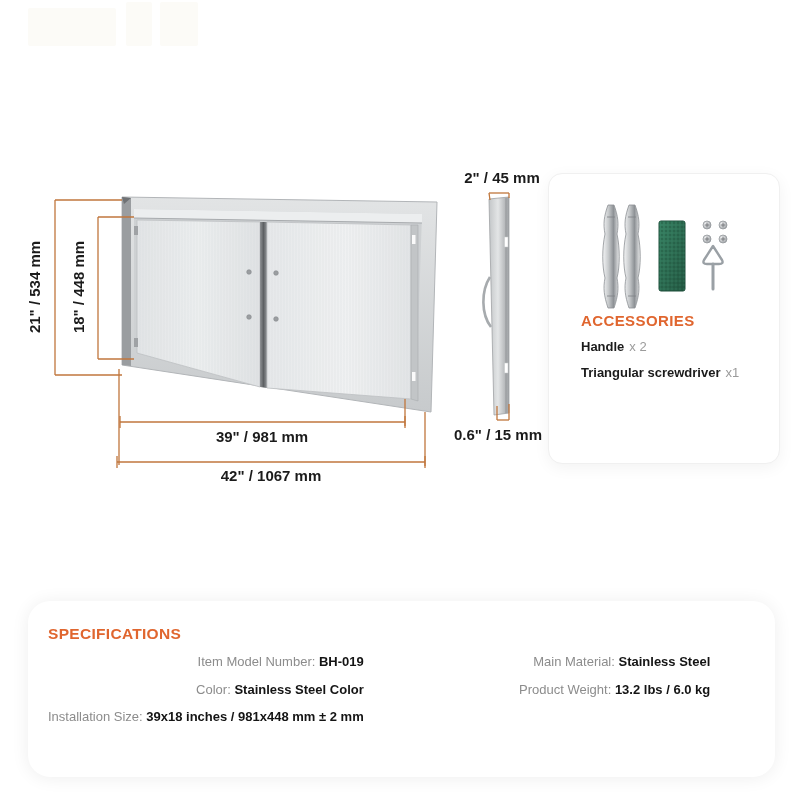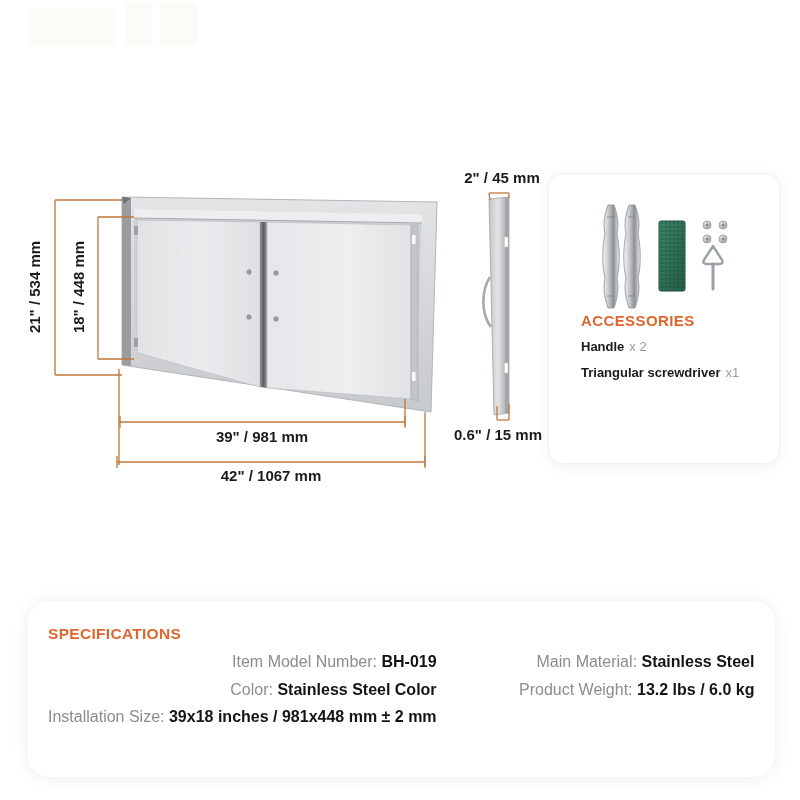--- a/index.html
+++ b/index.html
@@ -25,21 +25,21 @@
   .acc-name{font-weight:bold;color:#1b1b1b;}
   .acc-qty{color:#9b9b9b;margin-left:5px;}
 
   
   .spec-card{position:absolute;left:28px;top:601px;width:747px;height:176px;background:#fff;
              border-radius:22px;box-shadow:0 1px 18px rgba(0,0,0,.07);text-align:right;}
   .spec-title{position:absolute;left:20px;top:24px;color:#e0662f;font-weight:bold;
               font-size:15.5px;letter-spacing:.3px;}
   .spec-left{position:absolute;left:20px;top:47px;}
   .spec-right{position:absolute;left:491px;top:47px;}
-  .spec-row{font-size:16px;line-height:27.6px;white-space:nowrap;}
+  .spec-row{font-size:13px;line-height:27.6px;white-space:nowrap;}
   .spec-label{color:#8c8c8c;}
   .spec-value{color:#141414;font-weight:bold;}
 </style>
 </head>
 <body>
 
 <div class="page">
 
   <div class="watermark">
     <div class="wblock" style="left:0;top:6px;width:88px;height:38px;"></div>

